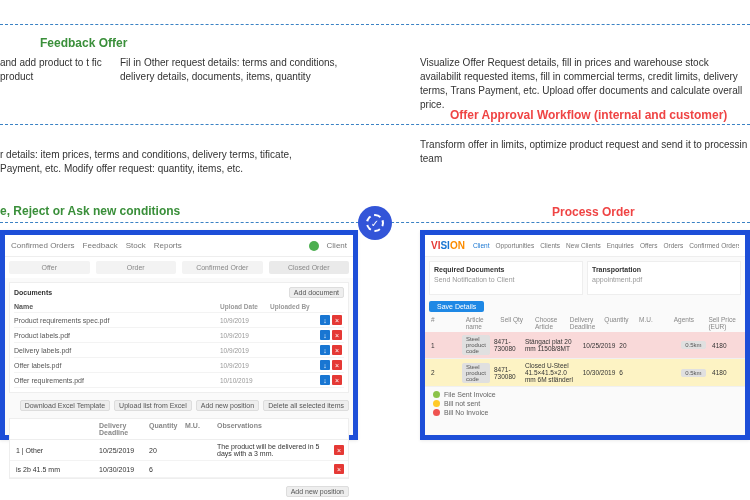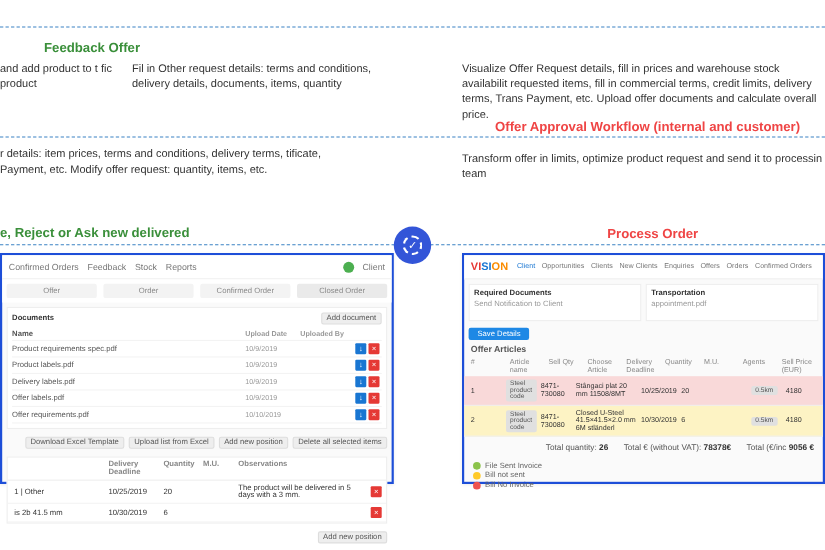--- a/index.html
+++ b/index.html
@@ -11,25 +11,25 @@
 .sec-title{color:#3a8f3a;font-weight:600;font-size:12px;position:absolute}
 .sec-title.t1{left:40px;top:36px}
 .sec-title.t3{left:0;top:204px}
 .sec-title-blue{color:#ef4444;font-weight:600;font-size:12px;position:absolute}
 .sec-title-blue.t2{left:450px;top:108px}
 .sec-title-blue.t4{left:552px;top:205px}
 .desc{position:absolute;font-size:10px;line-height:1.4;color:#333}
 .desc.d-a{left:0;top:56px;width:105px}
 .desc.d-b{left:120px;top:56px;width:230px}
 .desc.d-c{left:420px;top:56px;width:330px}
-.desc.d-d{left:0;top:134px;width:300px}
+.desc.d-d{left:0;top:148px;width:300px}
 .desc.d-e{left:420px;top:138px;width:330px}
 .center-badge{position:absolute;left:375px;top:206px;width:34px;height:34px;border-radius:50%;background:#3355d8;transform:translateX(-50%);display:flex;align-items:center;justify-content:center}
 .center-badge .inner{width:18px;height:18px;border:2px dashed #fff;border-radius:50%;display:flex;align-items:center;justify-content:center;color:#fff;font-size:10px}
-.screenshot{position:absolute;border:2px solid #1d4ed8;background:#fafafa;box-shadow:0 1px 3px rgba(0,0,0,.08)}
+.screenshot{position:absolute;border:5px solid #1d4ed8;background:#fafafa;box-shadow:0 1px 3px rgba(0,0,0,.08)}
 .ss-left{left:0;top:230px;width:358px;height:210px}
 .ss-right{left:420px;top:230px;width:330px;height:210px}
 .ss-header{height:22px;background:#fff;border-bottom:1px solid #eee;display:flex;align-items:center;padding:0 6px;gap:8px;font-size:8px;color:#777}
 .ss-header .sp{flex:1}
 .green-dot{width:10px;height:10px;border-radius:50%;background:#4caf50}
 .tabs{display:flex;gap:6px;padding:4px 4px;background:#fff;font-size:7px;color:#888}
 .tab{padding:3px 8px;background:#f3f3f3;border-radius:2px;flex:1;text-align:center}
 .tab:last-child{background:#eaeaea}
 .panel{background:#fff;margin:4px;border:1px solid #eee;padding:4px;font-size:7px}
 .panel-h{display:flex;justify-content:space-between;align-items:center;margin-bottom:3px}
@@ -72,21 +72,21 @@
 </style>
 </head>
 <body>
 
 <div class="dashed-h d1"></div>
 <div class="dashed-h d2"></div>
 <div class="dashed-h d3"></div>
 
 <div class="sec-title t1">Feedback Offer</div>
 <div class="sec-title-blue t2">Offer Approval Workflow (internal and customer)</div>
-<div class="sec-title t3">e, Reject or Ask new delivered</div>
+<div class="sec-title t3">e, Reject or Ask new conditions</div>
 <div class="sec-title-blue t4">Process Order</div>
 
 <div class="desc d-a">and add product to t fic product</div>
 <div class="desc d-b">Fil in Other request details: terms and conditions, delivery details, documents, items, quantity</div>
 <div class="desc d-c">Visualize Offer Request details, fill in prices and warehouse stock availabilit requested items, fill in commercial terms, credit limits, delivery terms, Trans Payment, etc. Upload offer documents and calculate overall price.</div>
 <div class="desc d-d">r details: item prices, terms and conditions, delivery terms, tificate, Payment, etc. Modify offer request: quantity, items, etc.</div>
 <div class="desc d-e">Transform offer in limits, optimize product request and send it to processin team</div>
 
 <div class="center-badge">
   <div class="inner">✓</div>
@@ -233,21 +233,20 @@
     <div class="card">
       <b>Required Documents</b>
       <div style="color:#999;margin-top:3px">Send Notification to Client</div>
     </div>
     <div class="card">
       <b>Transportation</b>
       <div style="color:#999;margin-top:3px">appointment.pdf</div>
     </div>
   </div>
   <div><span class="btn-sv">Save Details</span></div>
-  <div class="art-title">Offer Articles</div>
   <div class="art-head" id="art-head">
       <div>#</div>
       <div>Article name</div>
       <div>Sell Qty</div>
       <div>Choose Article</div>
       <div>Delivery Deadline</div>
       <div>Quantity</div>
       <div>M.U.</div>
       <div>Agents</div>
       <div>Sell Price (EUR)</div>
@@ -269,25 +268,20 @@
         <div><span class="tag">Steel product code</span></div>
         <div>8471-730080</div>
         <div style="flex:2">Closed U-Steel 41.5×41.5×2.0 mm 6M stländerl</div>
         <div>10/30/2019</div>
         <div>6</div>
         <div></div>
         <div><span class="tag">0.5km</span></div>
         <div>4180</div>
       </div>
     </div>
-  <div class="totals">
-    <div><span>Total quantity:</span> <b>26</b></div>
-    <div><span>Total € (without VAT):</span> <b>78378€</b></div>
-    <div><span>Total (€/inc</span> <b>9056 €</b></div>
-  </div>
   <div class="legend">
     <div>
         <span class="dot g"></span>
         <span>File Sent Invoice</span>
       </div>
     <div>
         <span class="dot y"></span>
         <span>Bill not sent</span>
       </div>
     <div>

